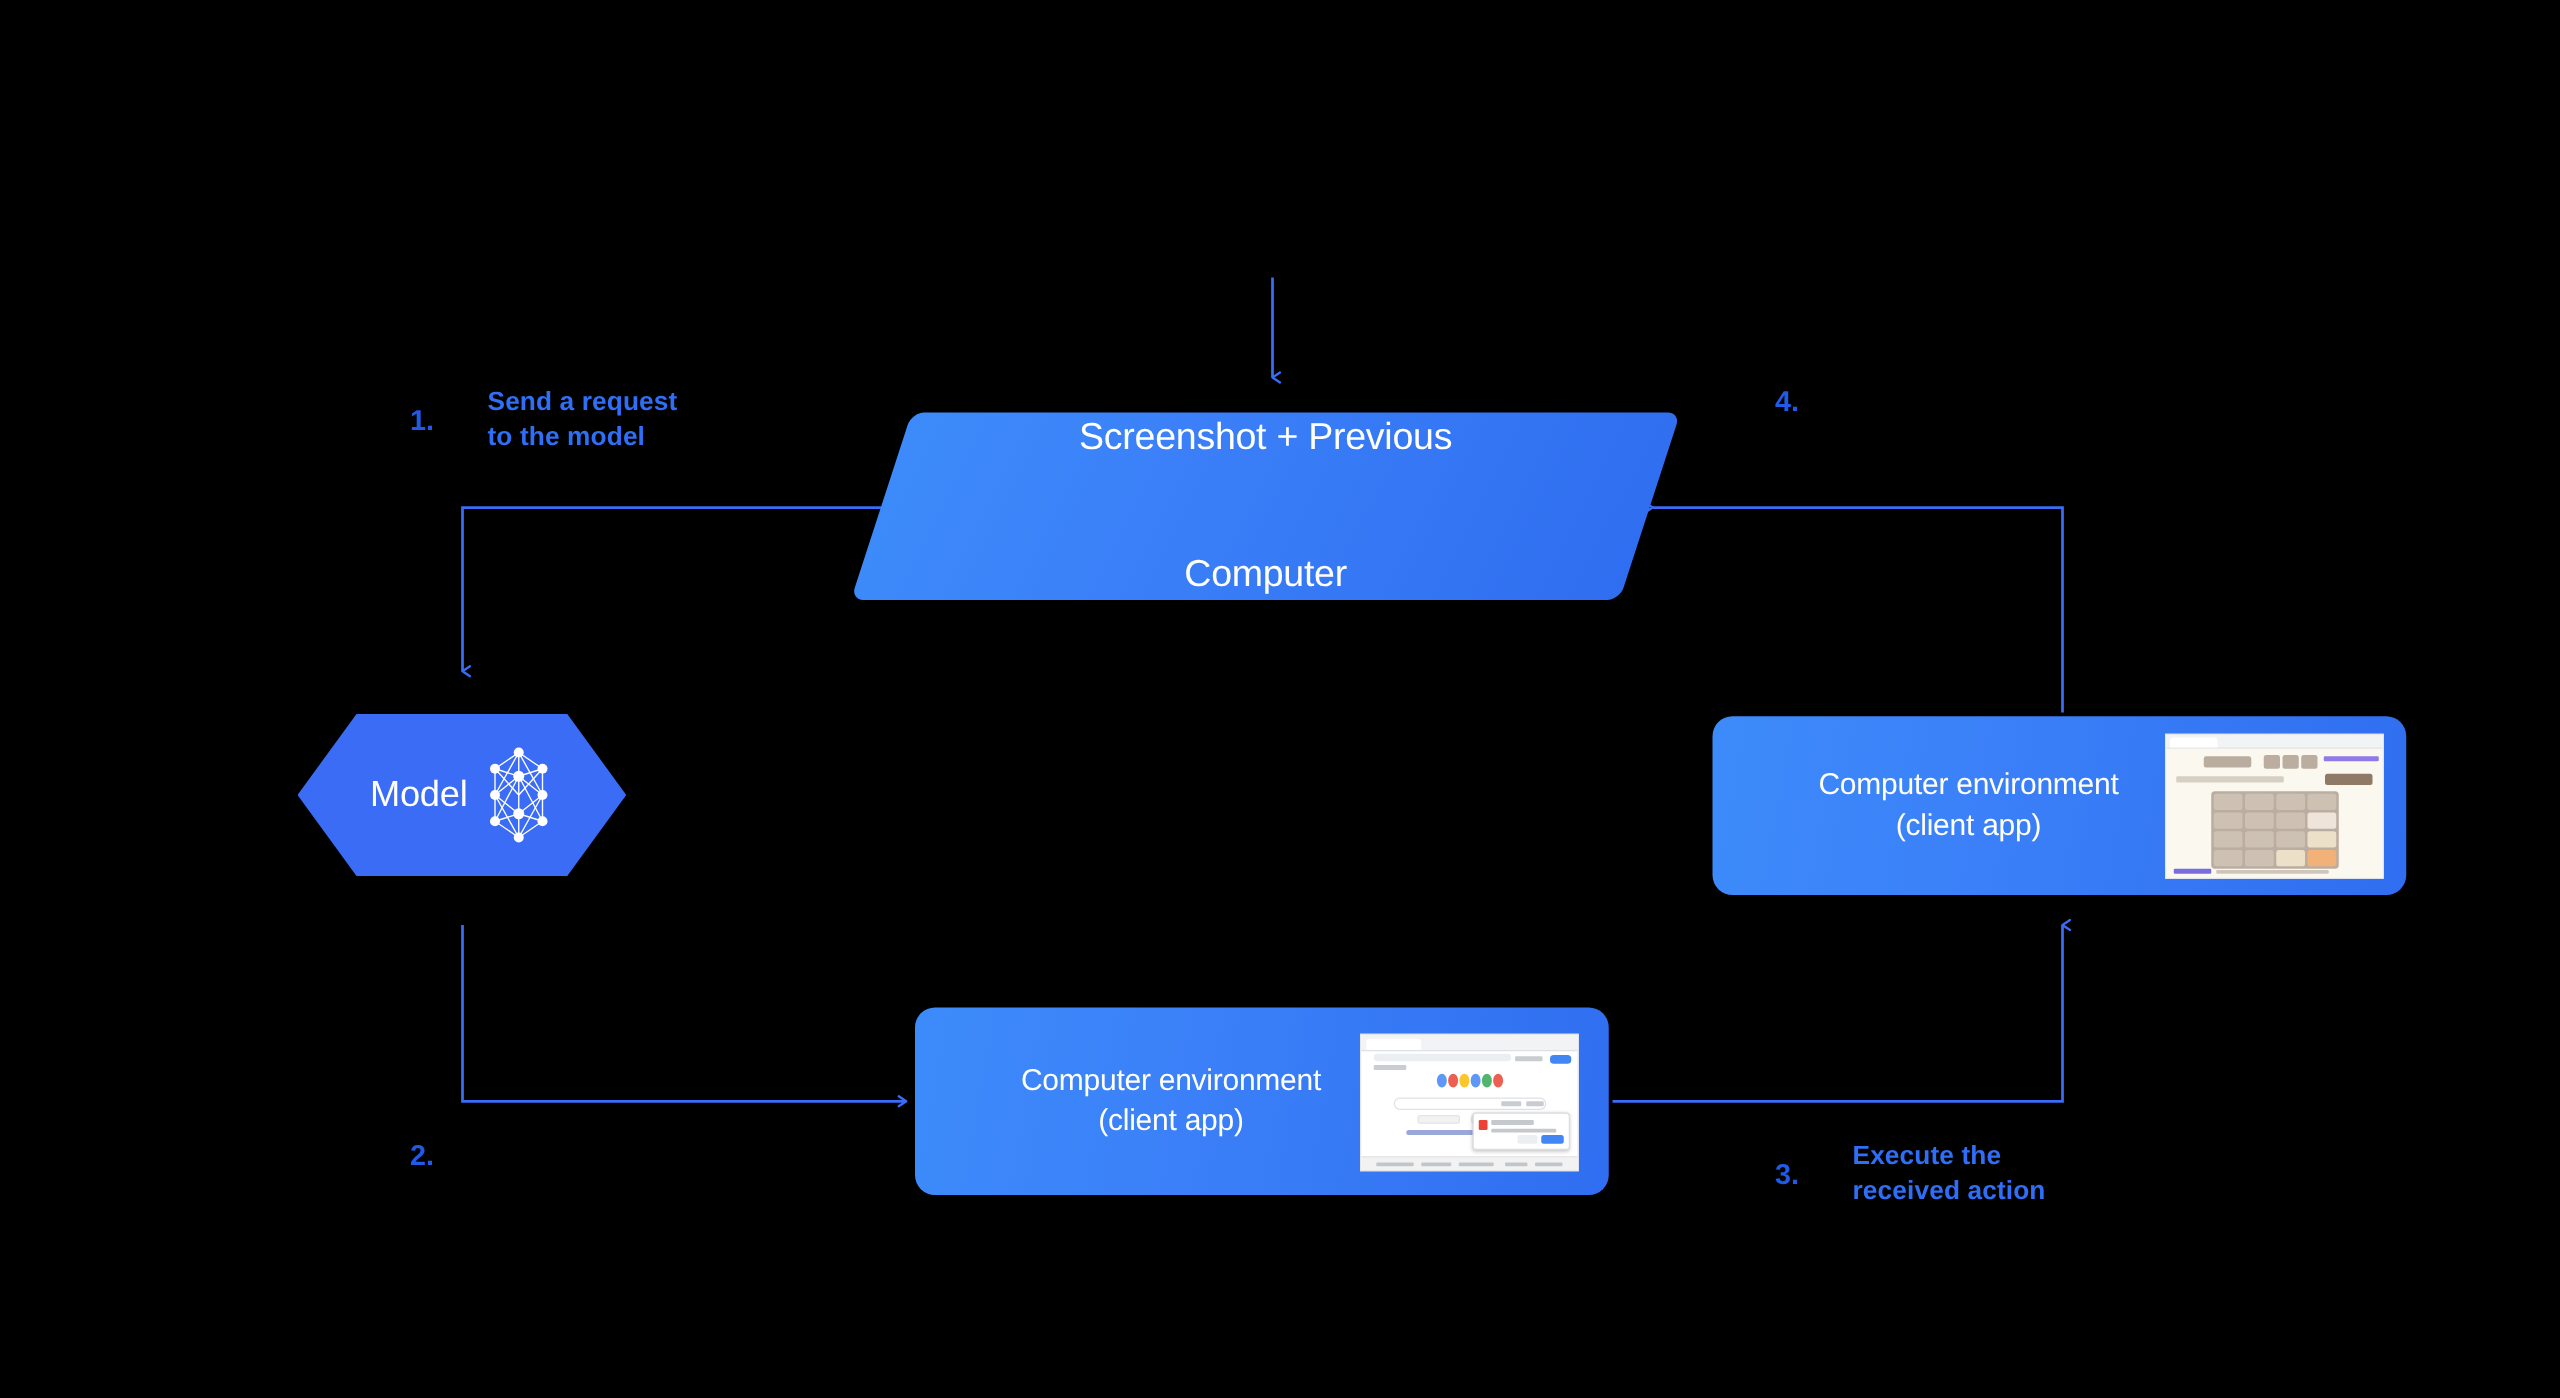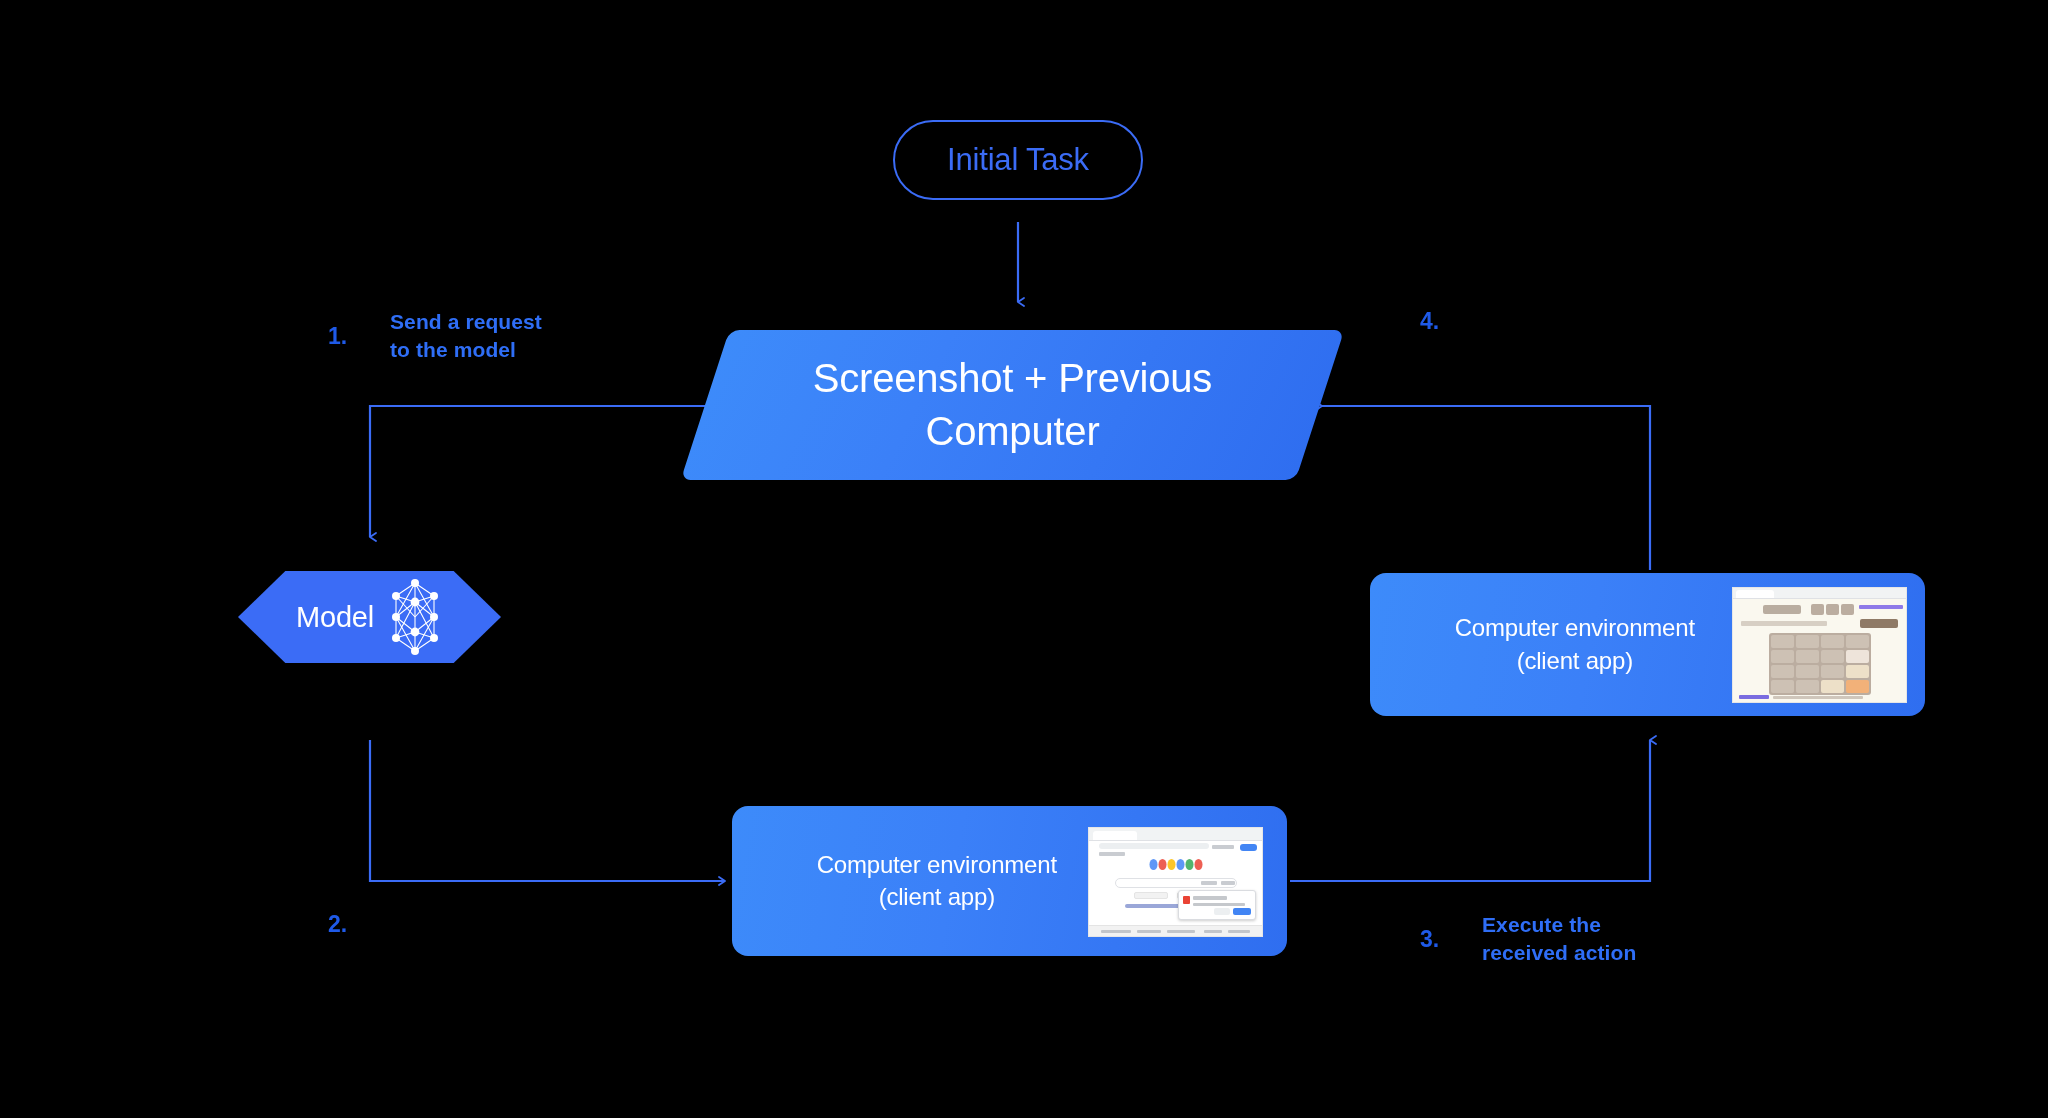--- a/index.html
+++ b/index.html
@@ -57,33 +57,33 @@
     background: linear-gradient(100deg, #3d8bfa 0%, #3b80f8 35%, #2f6ef0 100%);
     transform: skewX(-18deg);
     border-radius: 10px;
   }
   .parallelogram .ptext {
     position: absolute;
     inset: 0;
     display: flex;
     flex-direction: column;
     align-items: center;
-    justify-content: center;
+    justify-content: space-between;
     color: #ffffff;
-    font-size: 40px;
+    font-size: 30px;
     line-height: 1.32;
     text-align: center;
     letter-spacing: -0.2px;
   }
 
   
   .hexagon {
     position: absolute;
     left: 238px; top: 571px;
-    width: 263px; height: 92px;
+    width: 263px; height: 130px;
     background: #3b6cf6;
     clip-path: polygon(18% 0%, 82% 0%, 100% 50%, 82% 100%, 18% 100%, 0% 50%);
     display: flex;
     align-items: center;
     justify-content: center;
     gap: 13px;
   }
   .hexagon .hex-label {
     color: #ffffff;
     font-size: 29px;
@@ -221,23 +221,20 @@
 
     <path d="M705,406 L370,406 L370,537" fill="none" stroke="#3b6cf6" stroke-width="2.2" marker-end="url(#ah-down)"></path>
 
     <path d="M370,740 L370,881 L725,881" fill="none" stroke="#3b6cf6" stroke-width="2.2" marker-end="url(#ah-right)"></path>
 
     <path d="M1290,881 L1650,881 L1650,740" fill="none" stroke="#3b6cf6" stroke-width="2.2" marker-end="url(#ah-up)"></path>
 
     <path d="M1650,570 L1650,406 L1322,406" fill="none" stroke="#3b6cf6" stroke-width="2.2" marker-end="url(#ah-left)"></path>
   </svg>
 
-  <div class="pill">
-    <span class="pill-label">Initial Task</span>
-  </div>
 
   <div class="parallelogram">
     <div class="skew"></div>
     <div class="ptext">
       <span>Screenshot + Previous</span>
       <span>Computer</span>
     </div>
   </div>
 
   <div class="hexagon">

